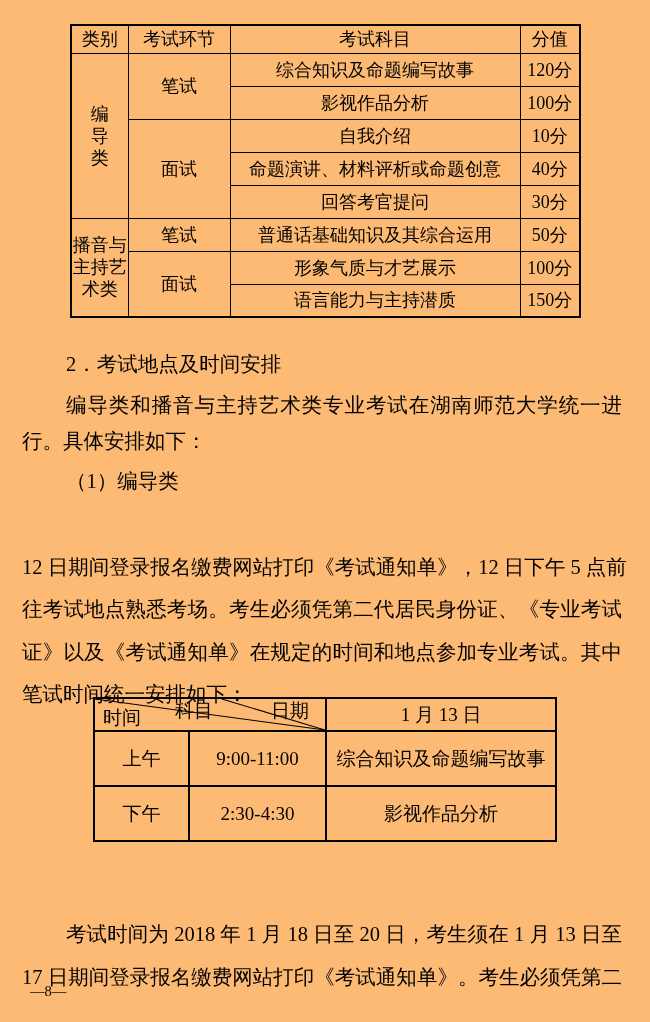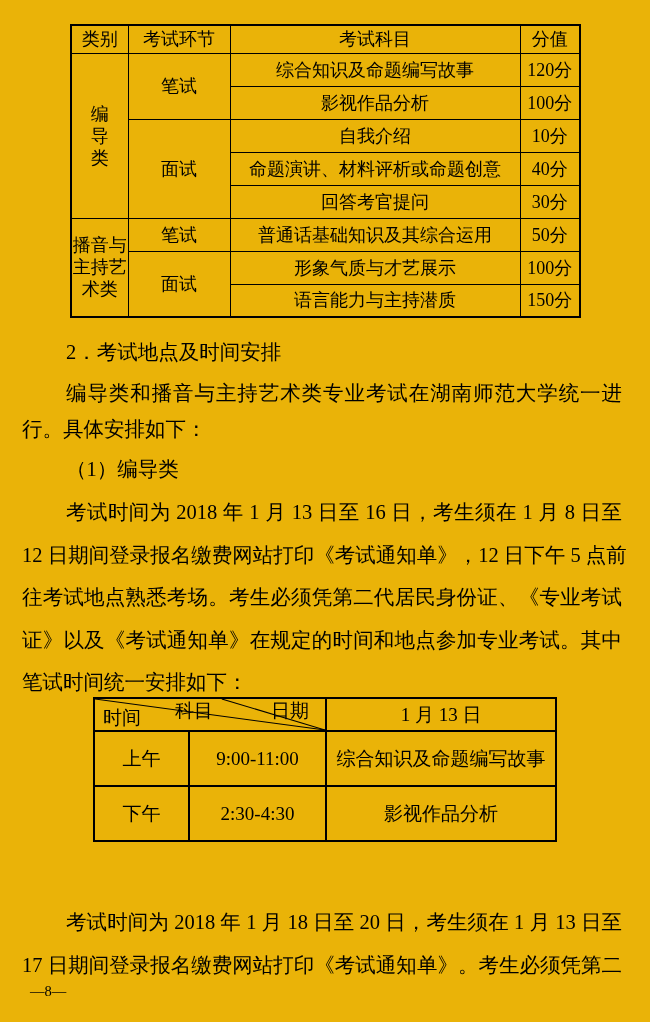--- a/index.html
+++ b/index.html
@@ -1,37 +1,37 @@
 <!DOCTYPE html>
 <html><head>
 <meta charset="utf-8">
 <style>
   html,body{margin:0;padding:0;background:#fff;}
   #page{
-    position:relative;width:650px;height:1022px;background:#eab308;
+    position:relative;width:650px;height:1022px;background:#fdba74;
     font-family:"Liberation Serif","DejaVu Serif",serif;color:#000;overflow:hidden;
   }
   
   #score-table{
     position:absolute;left:70px;top:24px;
     border-collapse:collapse;table-layout:fixed;width:509px;
     font-size:18px;
   }
   #score-table th,#score-table td{
     border:1px solid #000;text-align:center;vertical-align:middle;
     font-weight:normal;padding:0;white-space:nowrap;overflow:hidden;
   }
   #score-table{border:2px solid #000;}
   #score-table thead tr{height:28px;}
   #score-table tbody tr{height:33px;}
   #score-table td.cat .catline{display:block;line-height:22px;}
   
   .bline{
     position:absolute;left:22px;width:600px;
-    font-size:20.5px;line-height:24px;white-space:nowrap;
+    font-size:20.5px;line-height:24px;white-space:nowrap;margin-top:12px;
   }
   .ind{text-indent:44px;}
   .just{text-align:justify;text-align-last:justify;}
   .lead{left:66px;width:auto;}
   
   #schedule-table{
     position:absolute;left:93px;top:697px;
     border-collapse:collapse;table-layout:fixed;width:462px;
     font-size:19px;
   }
@@ -117,21 +117,20 @@
         <td>语言能力与主持潜质</td>
         <td>150分</td>
       </tr>
     </tbody>
   </table>
 
   <div class="bline lead" style="top:340px">2．考试地点及时间安排</div>
   <div class="bline ind just" style="top:381px">编导类和播音与主持艺术类专业考试在湖南师范大学统一进</div>
   <div class="bline" style="top:417px">行。具体安排如下：</div>
   <div class="bline lead" style="top:457px">（1）编导类</div>
-  <div class="bline ind just" style="top:500px">考试时间为 2018 年 1 月 13 日至 16 日，考生须在 1 月 8 日至</div>
   <div class="bline just" style="top:543px">12 日期间登录报名缴费网站打印《考试通知单》，12 日下午 5 点前</div>
   <div class="bline just" style="top:585px">往考试地点熟悉考场。考生必须凭第二代居民身份证、《专业考试</div>
   <div class="bline just" style="top:628px">证》以及《考试通知单》在规定的时间和地点参加专业考试。其中</div>
   <div class="bline" style="top:670px">笔试时间统一安排如下：</div>
   <div class="bline ind just" style="top:910px">考试时间为 2018 年 1 月 18 日至 20 日，考生须在 1 月 13 日至</div>
   <div class="bline just" style="top:953px">17 日期间登录报名缴费网站打印《考试通知单》。考生必须凭第二</div>
 
   <table id="schedule-table">
     <colgroup>
       <col style="width:95px">

